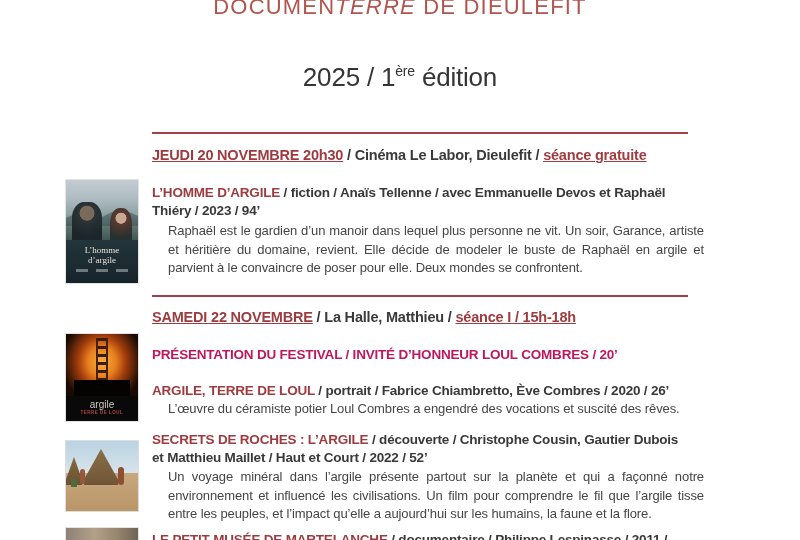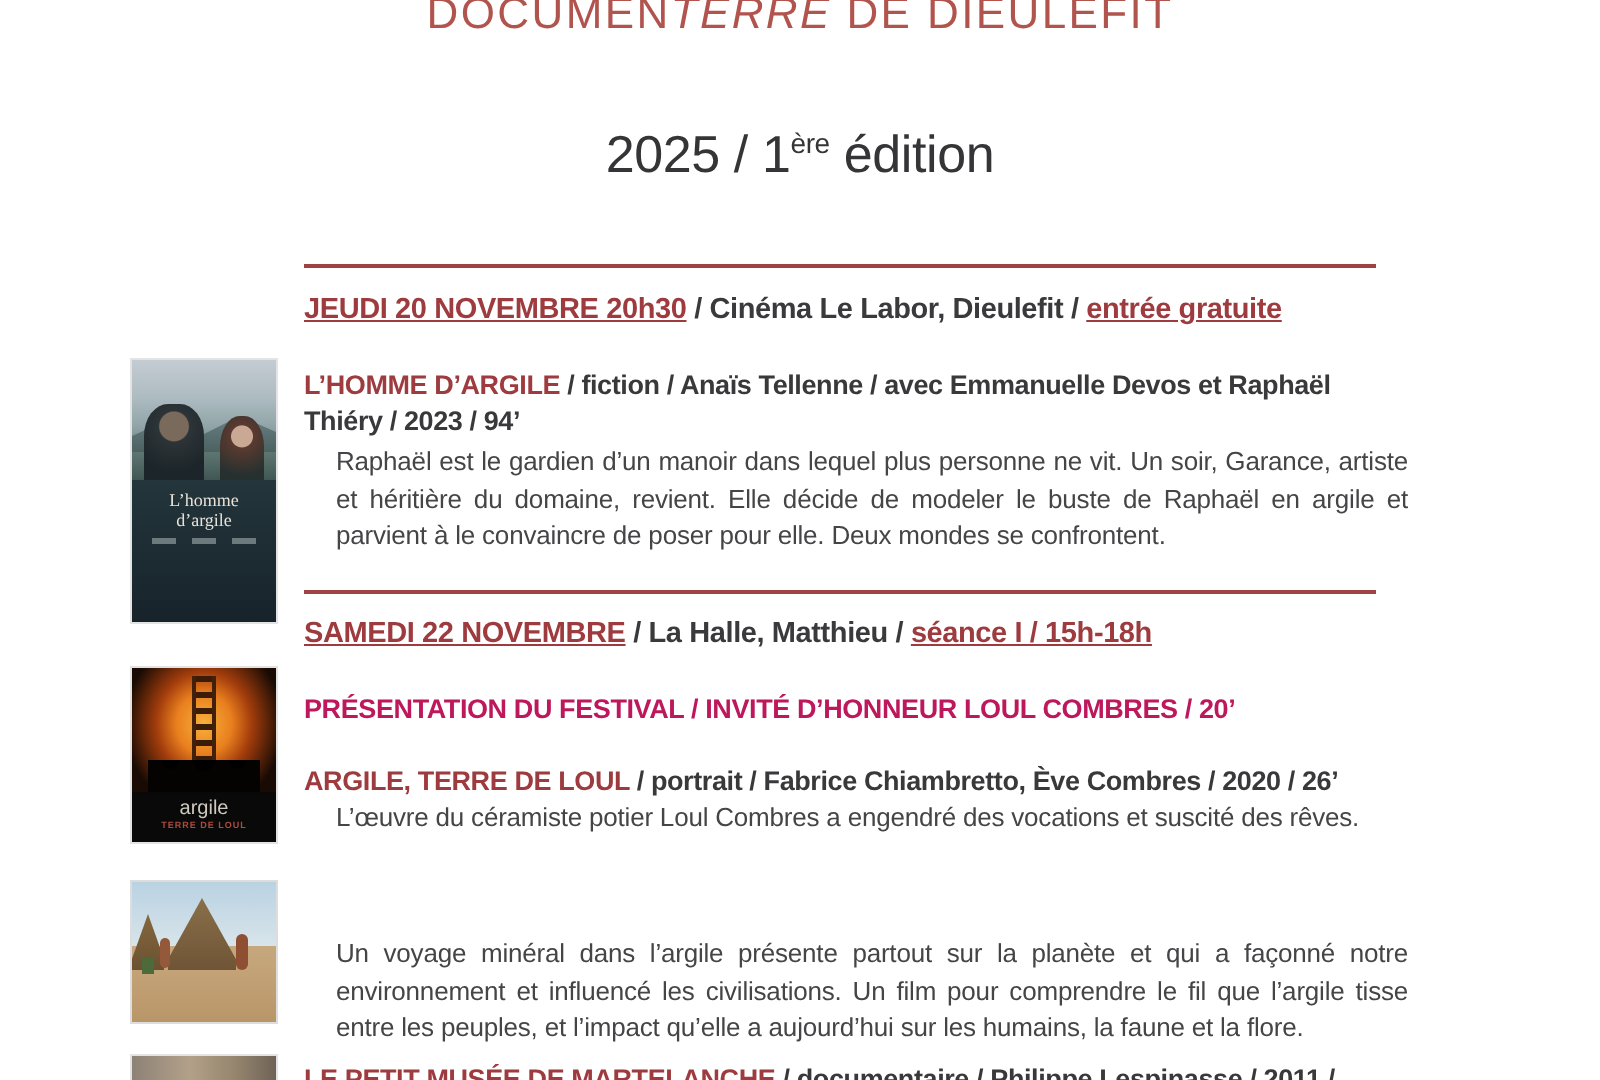--- a/index.html
+++ b/index.html
@@ -51,21 +51,21 @@
     position:absolute; left:152px; width:536px;
     font-size:13.5px; font-weight:700; letter-spacing:-0.2px;
     color:#be185d; white-space:nowrap;
   }
 
   
   .poster { position:absolute; left:66px; width:72px; overflow:hidden;
             box-shadow:0 0 0 1px #e3e3e3; background:#222; }
 
   
-  .poster-1 { top:180px; height:131px; background:#fde047; }
+  .poster-1 { top:180px; height:103px; background:#fde047; }
   .p1-photo { position:absolute; top:0; left:0; right:0; height:62px;
     background:linear-gradient(180deg,#c3ccd2 0%,#aebcc2 30%,#8fa3a6 55%,#5d7570 75%,#3d5250 100%); }
   .p1-mountain { position:absolute; top:26px; left:0; width:100%; height:20px;
     background:linear-gradient(180deg,#6e8388,#4c6160); clip-path:polygon(0 60%,25% 20%,50% 55%,75% 10%,100% 50%,100% 100%,0 100%); }
   .p1-man { position:absolute; top:22px; left:6px; width:30px; height:40px;
     background:radial-gradient(circle at 50% 28%,#7a6a5c 0 22%,#2c3438 24%,#1c2529 70%);
     border-radius:40% 40% 0 0; }
   .p1-woman { position:absolute; top:28px; right:6px; width:22px; height:34px;
     background:radial-gradient(circle at 50% 30%,#c9a894 0 20%,#5a3a30 22%,#26302f 75%);
     border-radius:45% 45% 0 0; }
@@ -121,21 +121,21 @@
 <body>
 
 <div class="page">
 
   <div class="festival-title"><span>DOCUMEN</span><span class="it">TERRE</span><span> DE DIEULEFIT</span></div>
 
   <div class="edition-title"><span>2025 / 1</span><sup>ère</sup><span> édition</span></div>
 
   <div class="rule" style="top:132px;"></div>
 
-  <div class="session-header" style="top:147px;"><span class="red">JEUDI 20 NOVEMBRE 20h30</span><span> / </span><span>Cinéma Le Labor, Dieulefit</span><span> / </span><span class="red">entrée gratuite</span></div>
+  <div class="session-header" style="top:147px;"><span class="red">JEUDI 20 NOVEMBRE 20h30</span><span> / </span><span>Cinéma Le Labor, Dieulefit</span><span> / </span><span class="red">séance gratuite</span></div>
 
   <div class="poster poster-1">
     <div class="p1-photo"></div>
     <div class="p1-mountain"></div>
     <div class="p1-man"></div>
     <div class="p1-woman"></div>
     <div class="p1-caption">
       <span>L’homme</span><br>
       <span>d’argile</span>
       <div class="p1-credits">
@@ -173,20 +173,21 @@
   <div class="poster poster-3">
     <div class="p3-sky"></div>
     <div class="p3-ground"></div>
     <div class="p3-hut"></div>
     <div class="p3-hut2"></div>
     <div class="p3-fig"></div>
     <div class="p3-fig2"></div>
     <div class="p3-bin"></div>
   </div>
 
+  <div class="film-title-line" style="top:431px;"><span class="ttl">SECRETS DE ROCHES : L’ARGILE</span><span> / découverte / Christophe Cousin, Gautier Dubois et Matthieu Maillet / Haut et Court / 2022 / 52’</span></div>
 
   <div class="synopsis" style="top:468px;">Un voyage minéral dans l’argile présente partout sur la planète et qui a façonné notre environnement et influencé les civilisations. Un film pour comprendre le fil que l’argile tisse entre les peuples, et l’impact qu’elle a aujourd’hui sur les humains, la faune et la flore.</div>
 
   <div class="poster poster-4"></div>
 
   <div class="film-title-line" style="top:531px;"><span class="ttl">LE PETIT MUSÉE DE MARTELANCHE</span><span> / documentaire / Philippe Lespinasse / 2011 / 40’ /</span></div>
 
 </div>
 
 </body></html>

